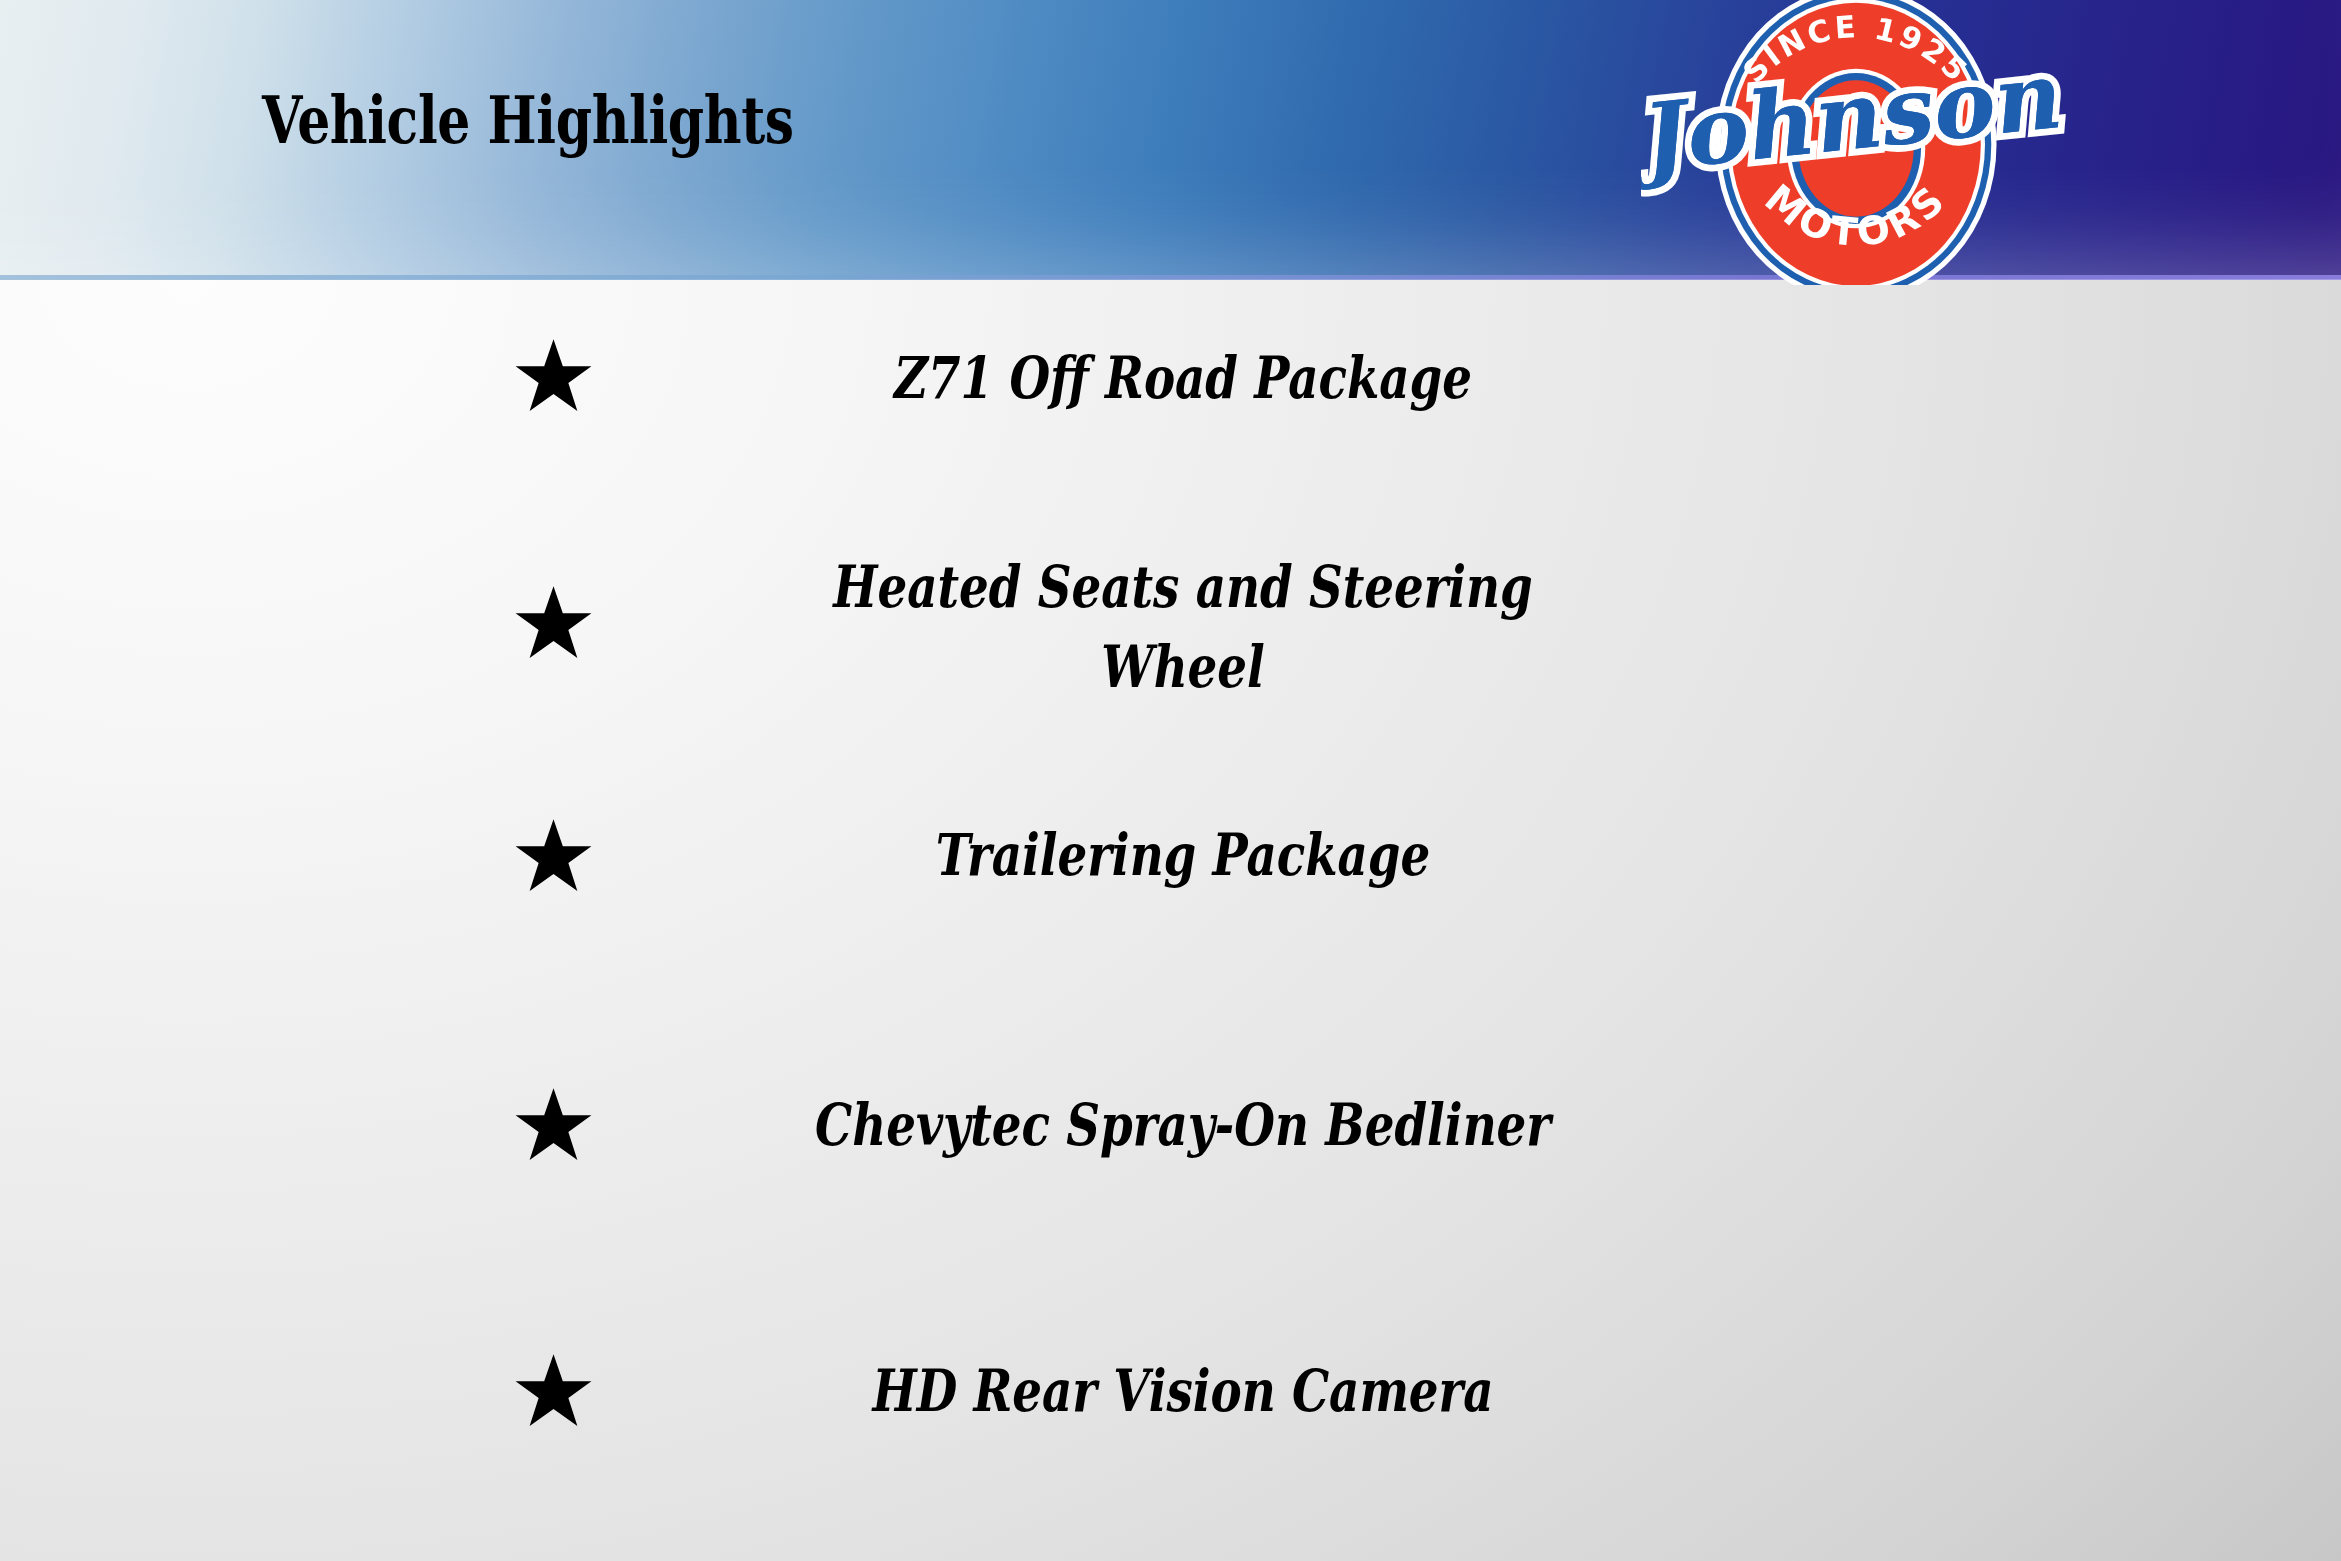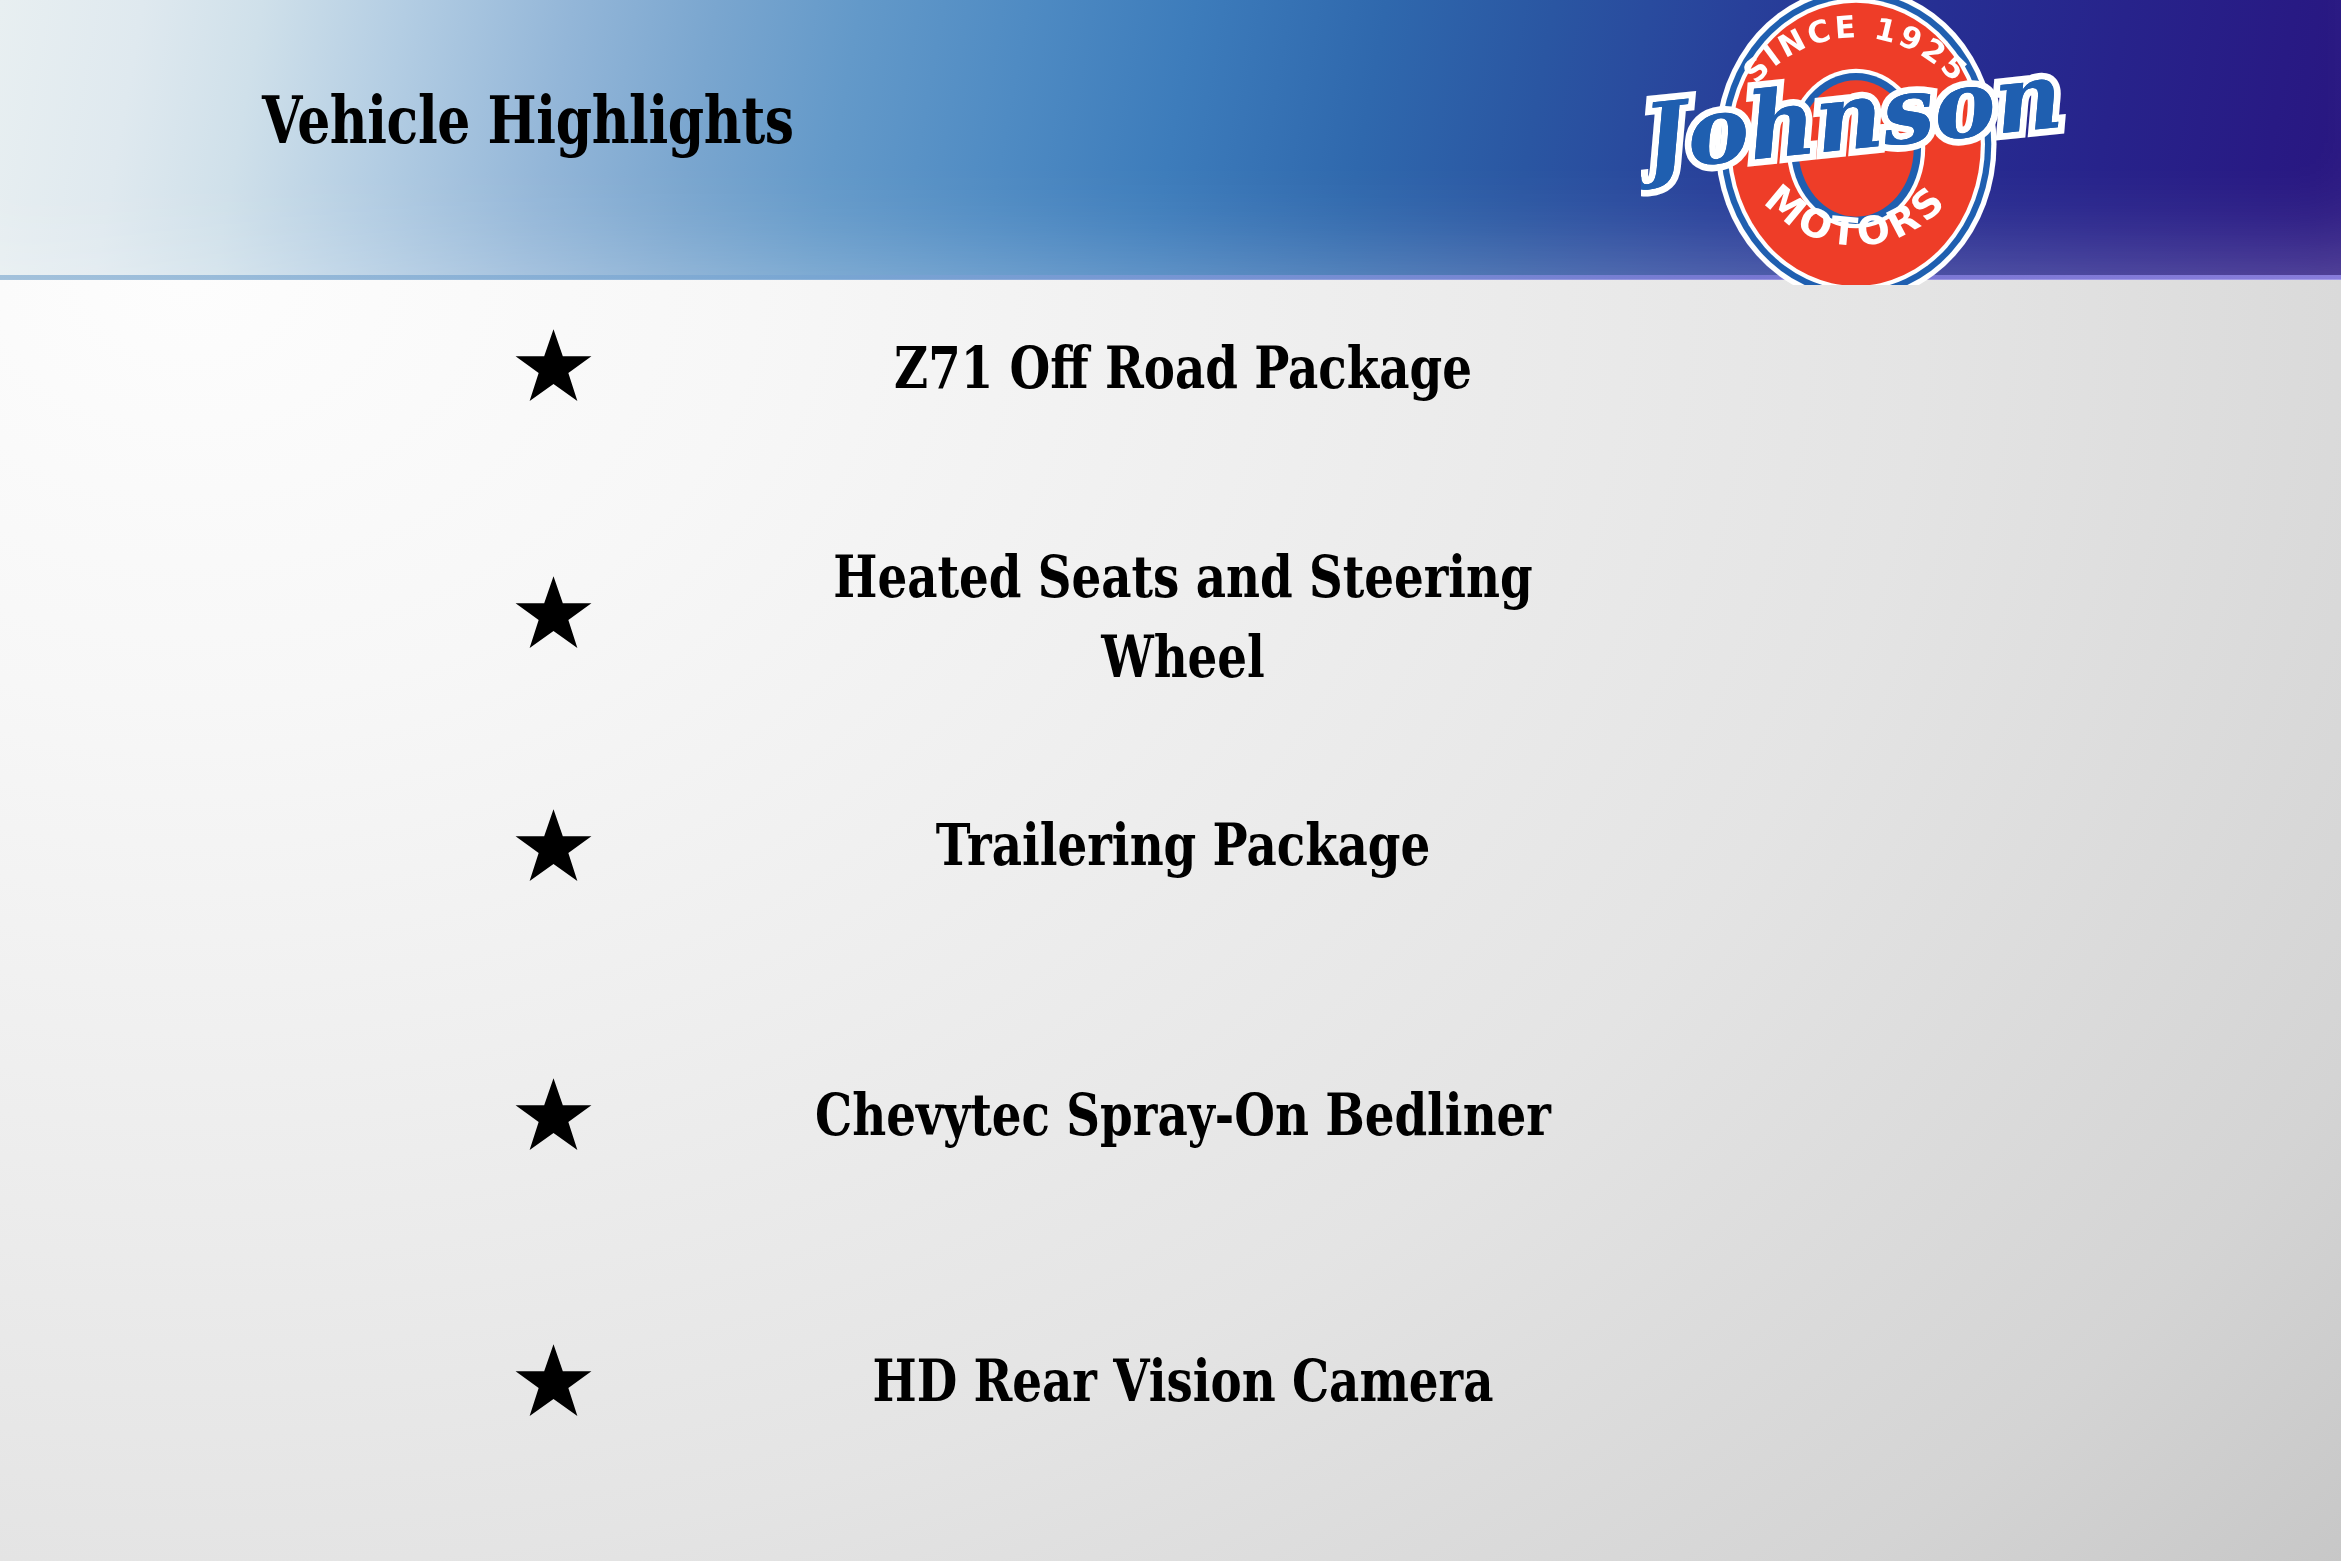--- a/index.html
+++ b/index.html
@@ -88,23 +88,24 @@
     top: -9.4px;
     width: 430px;
     height: 294px;
   }
   #logo svg { display: block; width: 100%; height: 100%; }
 
   
   #highlights-list {
     position: absolute;
     left: 0;
-    top: 269px;
+    top: 279px;
     width: 2342px;
     height: 1282px;
+    font-style: italic;
   }
 
   .highlight-row {
     position: absolute;
     left: 0;
     width: 2342px;
     display: flex;
     align-items: center;
   }
 

